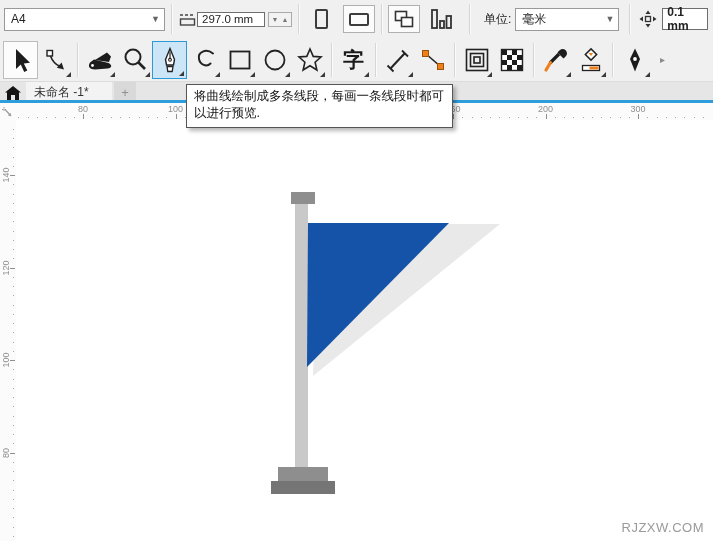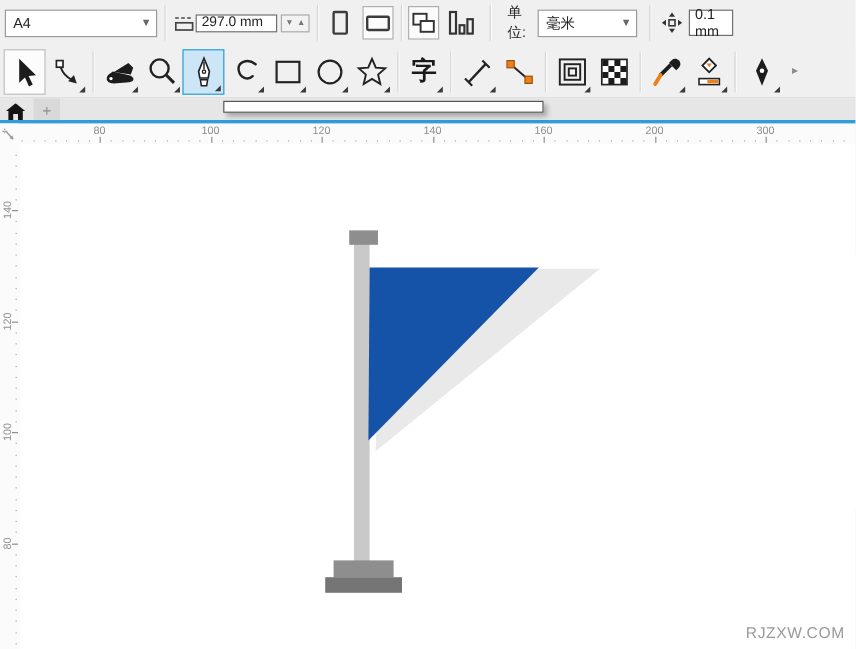--- a/index.html
+++ b/index.html
@@ -1,21 +1,21 @@
 <!DOCTYPE html>
 <html><head>
 <meta charset="utf-8">
 <style>
   html,body{margin:0;padding:0;}
   body{font-family:"Liberation Sans","DejaVu Sans",sans-serif;}
   #app{position:relative;width:713px;height:541px;background:#f0f0f0;overflow:hidden;
        font-size:12px;color:#222;}
 
   
-  .tb1{position:absolute;left:0;top:0;width:611px;height:38px;display:flex;align-items:center;background:#f0f0f0;}
+  .tb1{position:absolute;left:0;top:0;width:713px;height:38px;display:flex;align-items:center;background:#f0f0f0;}
   .combo{height:23px;background:#fff;border:1px solid #999;display:flex;align-items:center;
          justify-content:space-between;padding:0 4px 0 6px;box-sizing:border-box;}
   .combo .arr{color:#666;font-size:9px;margin-left:6px;}
   .vdiv{width:1px;height:30px;background:#d6d6d6;margin:0 6px;box-shadow:1px 0 0 #fbfbfb;}
   .dimcol{display:flex;flex-direction:column;justify-content:space-between;gap:6px;}
   .dimrow{display:flex;align-items:center;height:15px;}
   .dimicon{width:19px;height:15px;display:flex;align-items:center;justify-content:center;}
   .diminput{width:68px;height:15px;background:#fff;border:1px solid #6e6e6e;box-sizing:border-box;
             font-size:11.5px;padding:0 0 0 4px;display:flex;align-items:center;}
   .spin{width:24px;height:15px;border:1px solid #aaa;background:#f2f2f2;box-sizing:border-box;
@@ -143,21 +143,21 @@
     <div class="vdiv" style="margin-left:10px;"></div>
     <span style="margin:0 5px 0 3px;">
       <svg width="18" height="18" viewBox="0 0 18 18">
         <rect x="6.5" y="6.5" width="5" height="5" fill="none" stroke="#333" stroke-width="1.3"></rect>
         <polygon points="9,0.5 11.5,4 6.5,4" fill="#333"></polygon>
         <polygon points="9,17.5 11.5,14 6.5,14" fill="#333"></polygon>
         <polygon points="0.5,9 4,6.5 4,11.5" fill="#333"></polygon>
         <polygon points="17.5,9 14,6.5 14,11.5" fill="#333"></polygon>
       </svg>
     </span>
-    <span class="diminput" style="width:46px;height:22px;font-size:12px;">0.1 mm</span>
+    <span class="diminput" style="width:46px;height:22px;font-size:12px;font-weight:bold;">0.1 mm</span>
   </div>
 
   <div class="tb2">
 
     <div class="tool frame">
       <svg width="28" height="28" viewBox="0 0 28 28">
         <path d="M9 3 L9 23 L13.8 18.6 L17.2 26 L20.3 24.4 L16.8 17.4 L23 16.8 Z" fill="#1c1c1c"></path>
       </svg>
     </div>
 
@@ -310,20 +310,23 @@
     </div>
 
     <span class="overflow">▸</span>
   </div>
 
   <div class="tabbar">
     <div class="hometile">
       <svg width="16" height="14" viewBox="0 0 16 14">
         <polygon points="8,0 16,6.5 14,6.5 14,14 10,14 10,9 6,9 6,14 2,14 2,6.5 0,6.5" fill="#141414"></polygon>
       </svg>
+    </div>
+    <div class="doctab">
+      <span>未命名 -1*</span>
     </div>
     <div class="newtab">
       <span>+</span>
     </div>
   </div>
   <div class="tabline"></div>
 
   <div class="hruler" id="hruler">
       <div class="htick" style="left: 83px;"></div>
       <div class="hlbl" style="left: 83px;">80</div>
@@ -474,15 +477,16 @@
     <polygon points="318,224 500,224 313,376" fill="#e9e9e9"></polygon>
     <polygon points="308,223 449,223 307,367" fill="#1553a8"></polygon>
     <rect x="291" y="192" width="24" height="12" fill="#8e8e8e"></rect>
     <rect x="278" y="467" width="50" height="14" fill="#8e8e8e"></rect>
     <rect x="271" y="481" width="64" height="13" fill="#757575"></rect>
   </svg>
 
   <div class="watermark">RJZXW.COM</div>
 
   <div class="tooltip">
+    <div class="tt-body">将曲线绘制成多条线段，每画一条线段时都可以进行预览.</div>
   </div>
 
 </div>
 
 </body></html>

